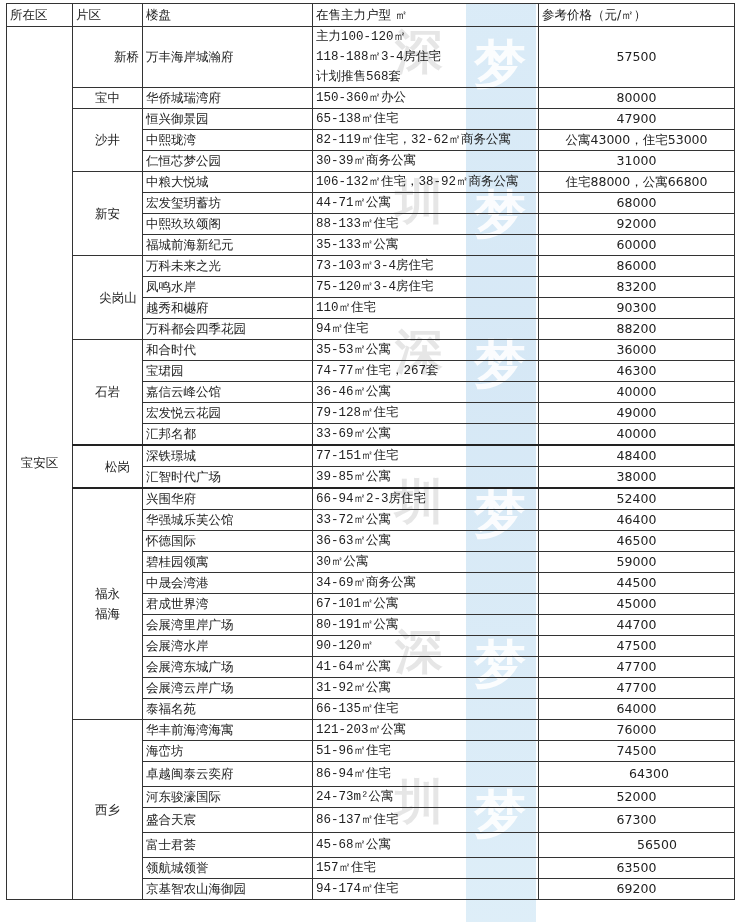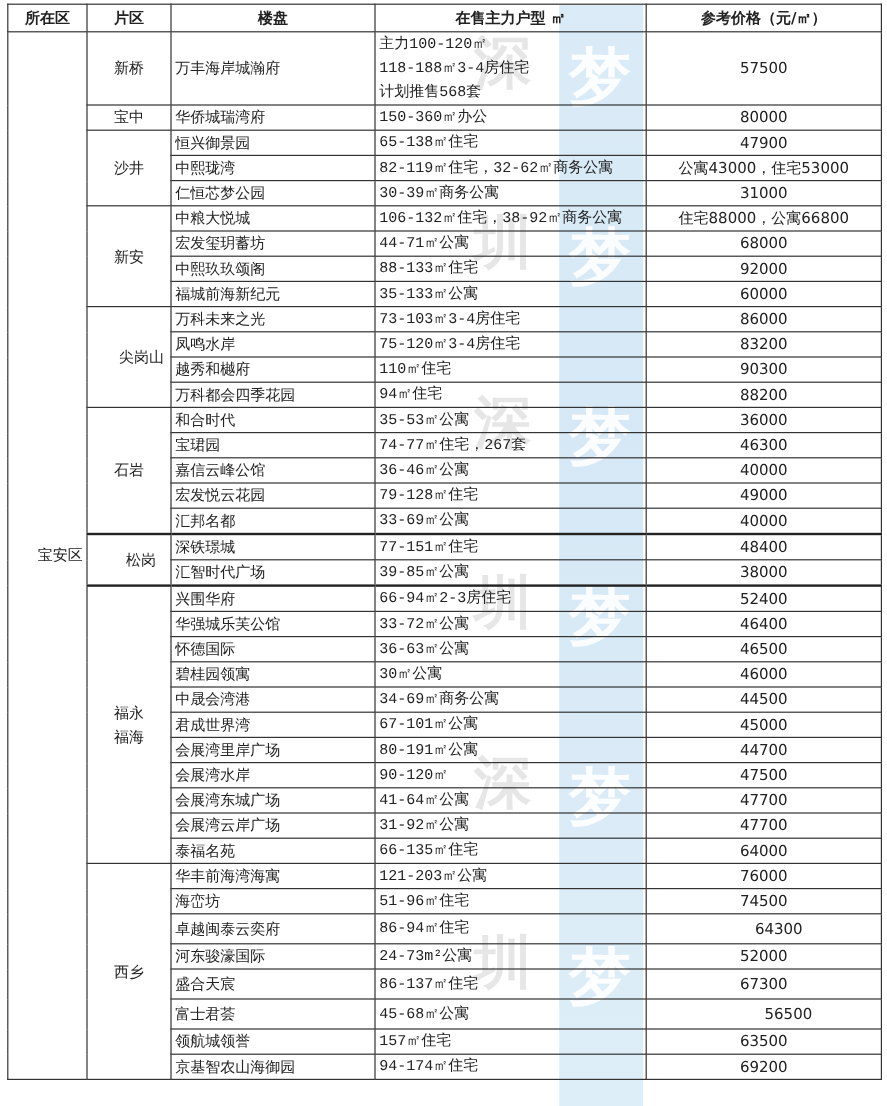--- a/index.html
+++ b/index.html
@@ -6,21 +6,21 @@
   body { width: 739px; height: 922px; position: relative; overflow: hidden;
          font-family: "DejaVu Sans", "Liberation Sans", sans-serif; color: #222; }
   .wm { position: absolute; pointer-events: none; }
   .wm-blue { left: 466px; top: 4px; width: 70px; height: 918px;
              background: linear-gradient(180deg, #d4e8f6, #cfe4f4 40%, #d8ebf7); opacity: 0.85; }
   .wm-char { position: absolute; font-size: 52px; color: #ffffff; font-weight: bold; opacity: 0.9; }
   .wm-gray { position: absolute; font-size: 48px; color: #c8c8c8; opacity: 0.45; font-weight: bold; }
   table { position: absolute; left: 6px; top: 3px; border-collapse: collapse; table-layout: fixed; width: 728px; }
   td, th { border: 1px solid #333; font-size: 12.5px; padding: 0 3px; height: 20px; line-height: 20px;
            white-space: nowrap; overflow: hidden; background: transparent; }
-  th { font-weight: bold; text-align: center; height: 22px; }
+  th { font-weight: normal; text-align: left; height: 22px; }
   .c { text-align: center; }
   .l { text-align: left; }
   .ml { line-height: 20px; font-family: Liberation Mono, monospace; }
   .thick-top td { border-top: 2px solid #222; }
 </style>
 </head>
 <body>
 
 <div class="wm wm-blue"></div>
 <div id="wm-layer">
@@ -50,22 +50,22 @@
     <tr>
       <th>所在区</th>
       <th>片区</th>
       <th>楼盘</th>
       <th>在售主力户型 ㎡</th>
       <th>参考价格（元/㎡）</th>
     </tr>
   </thead>
   <tbody id="tbody">
       <tr>
-        <td class="c" rowspan="39" style="vertical-align: middle; text-align: right;">宝安区</td>
-        <td class="c" rowspan="1" style="white-space: pre-line;">新桥</td>
+        <td class="c" rowspan="39" style="vertical-align: middle;">宝安区</td>
+        <td class="c" rowspan="1" style="white-space: pre-line; text-align: right;">新桥</td>
         <td class="l">万丰海岸城瀚府</td>
         <td class="l ml">
           <div>主力100-120㎡</div>
           <div>118-188㎡3-4房住宅</div>
           <div>计划推售568套</div>
         </td>
         <td class="c">57500</td>
       </tr>
       <tr>
         <td class="c" rowspan="1" style="white-space: pre-line;">宝中</td>
@@ -227,21 +227,21 @@
         <td class="l ml">
           <div>36-63㎡公寓</div>
         </td>
         <td class="c">46500</td>
       </tr>
       <tr>
         <td class="l">碧桂园领寓</td>
         <td class="l ml">
           <div>30㎡公寓</div>
         </td>
-        <td class="c">46000</td>
+        <td class="c">59000</td>
       </tr>
       <tr>
         <td class="l">中晟会湾港</td>
         <td class="l ml">
           <div>34-69㎡商务公寓</div>
         </td>
         <td class="c">44500</td>
       </tr>
       <tr>
         <td class="l">君成世界湾</td>

